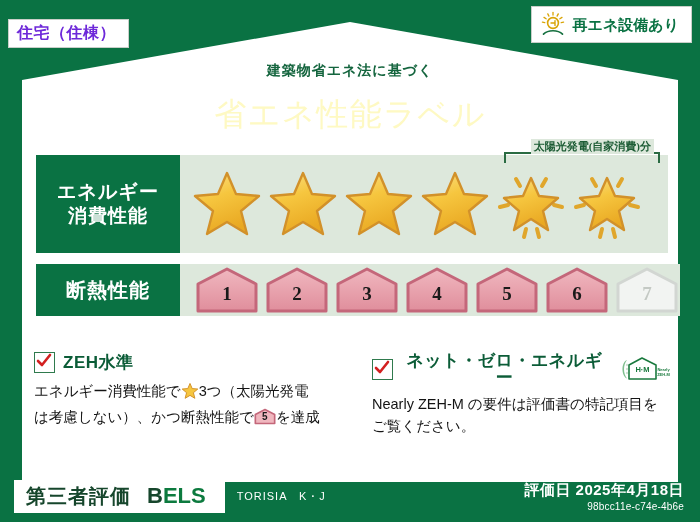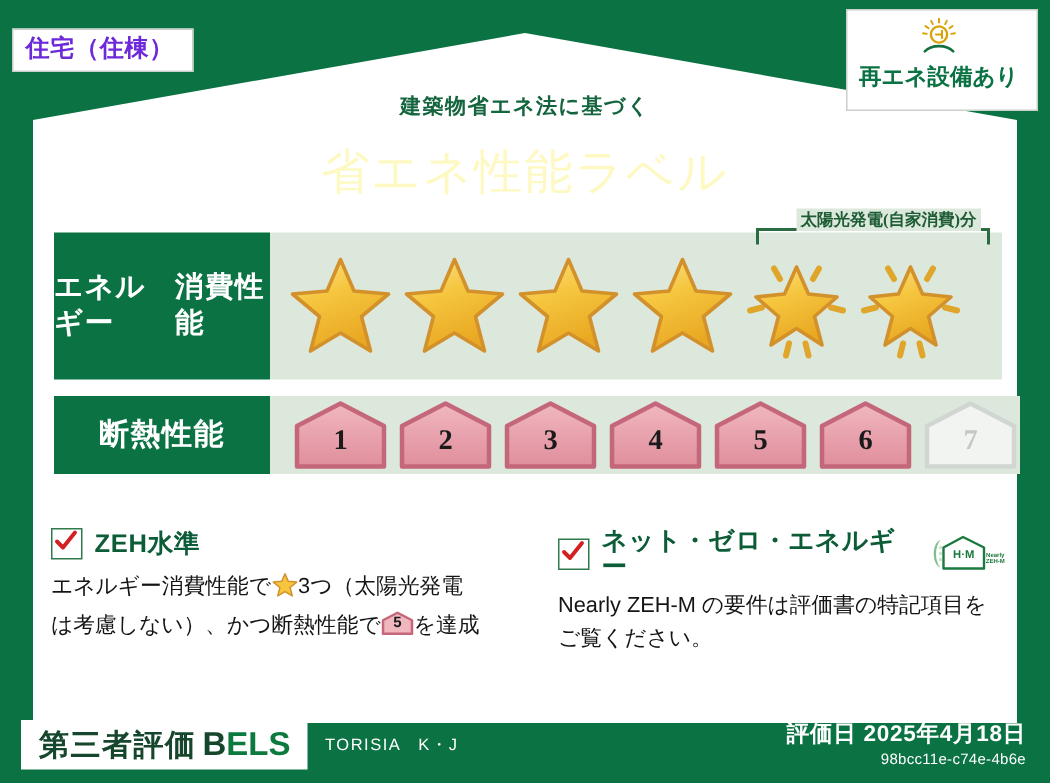--- a/index.html
+++ b/index.html
@@ -25,24 +25,23 @@
     background:#ffffff;border:1px solid #c9cfc9;
     padding:5px 12px 6px 8px;
     font-size:16px;font-weight:bold;color:#6d28d9;
     letter-spacing:0.5px;line-height:1;
     z-index:6;
   }
   
   .tag-renew{
     position:absolute;right:8px;top:6px;
     background:#ffffff;border:1px solid #c9cfc9;
-    padding:4px 12px 14px 8px;
+    padding:4px 12px 5px 8px;
     display:flex;align-items:center;gap:7px;
     z-index:6;
-    flex-direction:column;
   }
   .tag-renew .txt{font-size:15px;font-weight:bold;color:#0a7243;line-height:1;}
   .sun-ico{width:26px;height:26px;display:block;}
   
   .title-wrap{
     position:absolute;left:0;right:0;top:62px;text-align:center;z-index:5;
   }
   .title-sub{
     font-size:14px;font-weight:bold;color:#14653e;letter-spacing:1px;
     margin-bottom:13px;
@@ -53,21 +52,21 @@
   
   .row{
     position:absolute;left:36px;right:32px;
     display:flex;align-items:stretch;
   }
   .row-energy{top:155px;height:98px;}
   .row-insul{top:264px;height:52px;}
   .row-key{
     background:#0a7243;color:#ffffff;
     width:144px;flex:0 0 144px;
-    display:flex;flex-direction:row;align-items:center;justify-content:center;
+    display:flex;flex-direction:column;align-items:center;justify-content:center;
     font-weight:bold;letter-spacing:1px;
   }
   .row-key span{display:block;line-height:1.25;}
   .row-energy .row-key{font-size:19px;}
   .row-insul .row-key{font-size:20px;}
   .row-val{
     flex:1 1 auto;background:#dde8dc;
     display:flex;align-items:center;
     position:relative;
     font-family:Liberation Serif, serif;
@@ -97,21 +96,21 @@
   }
   .house-cell.off .house-num{color:#c4c9c4;}
   
   .checks{
     position:absolute;left:34px;right:30px;top:352px;
     display:flex;gap:20px;
   }
   .check-col{flex:1 1 50%;}
   .check-col.left{flex:0 0 318px;}
   .check-head{
-    display:flex;align-items:center;gap:8px;margin-bottom:7px;
+    display:flex;align-items:center;gap:8px;margin-bottom:7px;text-align:center;
   }
   .chk{
     width:19px;height:19px;flex:0 0 19px;
     border:1.5px solid #2f7a4d;background:#fff;
     position:relative;
   }
   .chk svg{position:absolute;left:1px;top:0px;width:16px;height:16px;}
   .check-title{
     font-size:17px;font-weight:bold;color:#0b5c37;letter-spacing:0.5px;
     line-height:1;
@@ -132,22 +131,22 @@
     font-size:10px;color:#1a1a1a;line-height:1;
   }
   .zehm-logo{width:54px;height:28px;display:block;}
   
   .bottom{
     position:absolute;left:0;right:0;bottom:0;height:52px;
     display:flex;align-items:center;
   }
   .bels-box{
     margin-left:14px;background:#ffffff;
-    padding:5px 11px 6px 12px;
-    display:flex;align-items:baseline;gap:4px;
+    padding:5px 19px 6px 12px;
+    display:flex;align-items:baseline;gap:16px;
   }
   .bels-jp{font-size:20px;font-weight:bold;color:#16462c;letter-spacing:1px;line-height:1;}
   .bels-en{font-size:22px;font-weight:bold;color:#0c7a3e;letter-spacing:0px;line-height:1;}
   .bels-en .b{color:#16462c;}
   .owner{
     color:#ffffff;font-size:11px;margin-left:12px;letter-spacing:1px;
   }
   .bottom-right{
     margin-left:auto;margin-right:16px;text-align:right;color:#ffffff;
   }

